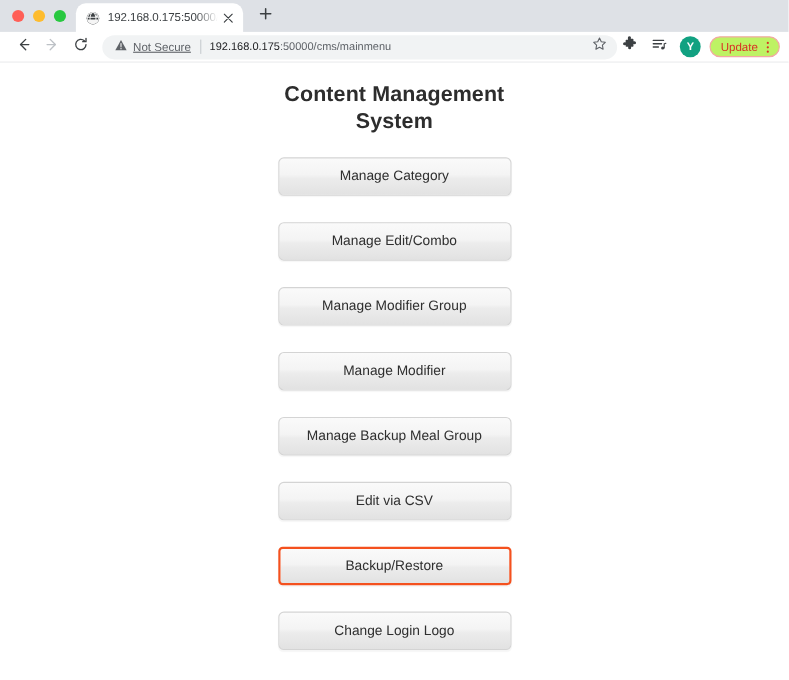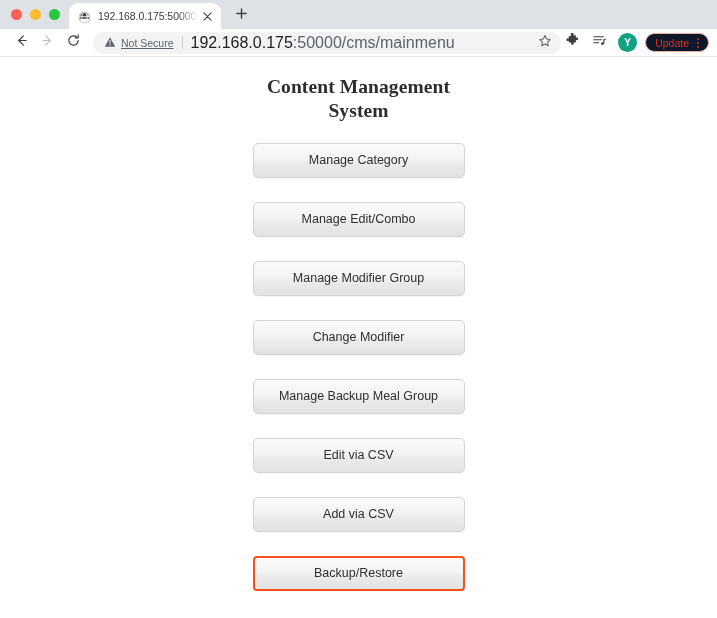--- a/index.html
+++ b/index.html
@@ -143,21 +143,21 @@
     text-decoration: underline;
   }
   .omni-sep {
     width: 1px;
     height: 13px;
     background: #c8ccd0;
     margin: 0 8px;
     flex: 0 0 1px;
   }
   .url {
-    font-size: 16px;
+    font-size: 10px;
     color: #5f6368;
     white-space: nowrap;
     overflow: hidden;
     min-width: 0;
   }
   .url .host { color: #202124; }
   .star-btn {
     width: 24px;
     height: 24px;
     display: flex;
@@ -187,21 +187,21 @@
     display: flex;
     align-items: center;
     justify-content: center;
     flex: 0 0 19px;
     margin-left: 7px;
   }
   .update-btn {
     height: 19px;
     border: 1px solid #f2a9a2;
     border-radius: 11px;
-    background: #0f172a;
+    background: #bef264;
     display: flex;
     align-items: center;
     padding: 0 3px 0 9px;
     margin-left: 8px;
     box-sizing: border-box;
     flex: 0 0 auto;
   }
   .update-label {
     font-size: 10.5px;
     color: #d93025;
@@ -240,21 +240,20 @@
   }
   .page-title {
     width: 212px;
     font-size: 19.5px;
     font-weight: bold;
     color: #2d2d2d;
     text-align: center;
     line-height: 1.22;
     margin: 0 0 20px 0;
     letter-spacing: 0.1px;
-    font-family: Liberation Serif, serif;
   }
   .menu-list {
     display: flex;
     flex-direction: column;
     gap: 24px;
   }
   .menu-btn {
     width: 212px;
     height: 35px;
     border: 1px solid #d4d4d4;
@@ -389,22 +388,22 @@
   </div>
 
   <div class="viewport">
     <div class="page">
       <h1 class="page-title">Content Management System</h1>
 
       <div class="menu-list">
         <div class="menu-btn">Manage Category</div>
         <div class="menu-btn">Manage Edit/Combo</div>
         <div class="menu-btn">Manage Modifier Group</div>
-        <div class="menu-btn">Change Modifier</div>
+        <div class="menu-btn">Manage Modifier</div>
         <div class="menu-btn">Manage Backup Meal Group</div>
         <div class="menu-btn">Edit via CSV</div>
-        <div class="menu-btn">Add via CSV</div>
         <div class="menu-btn focused">Backup/Restore</div>
+        <div class="menu-btn">Change Login Logo</div>
       </div>
     </div>
   </div>
 
 </div>
 
 </body></html>

